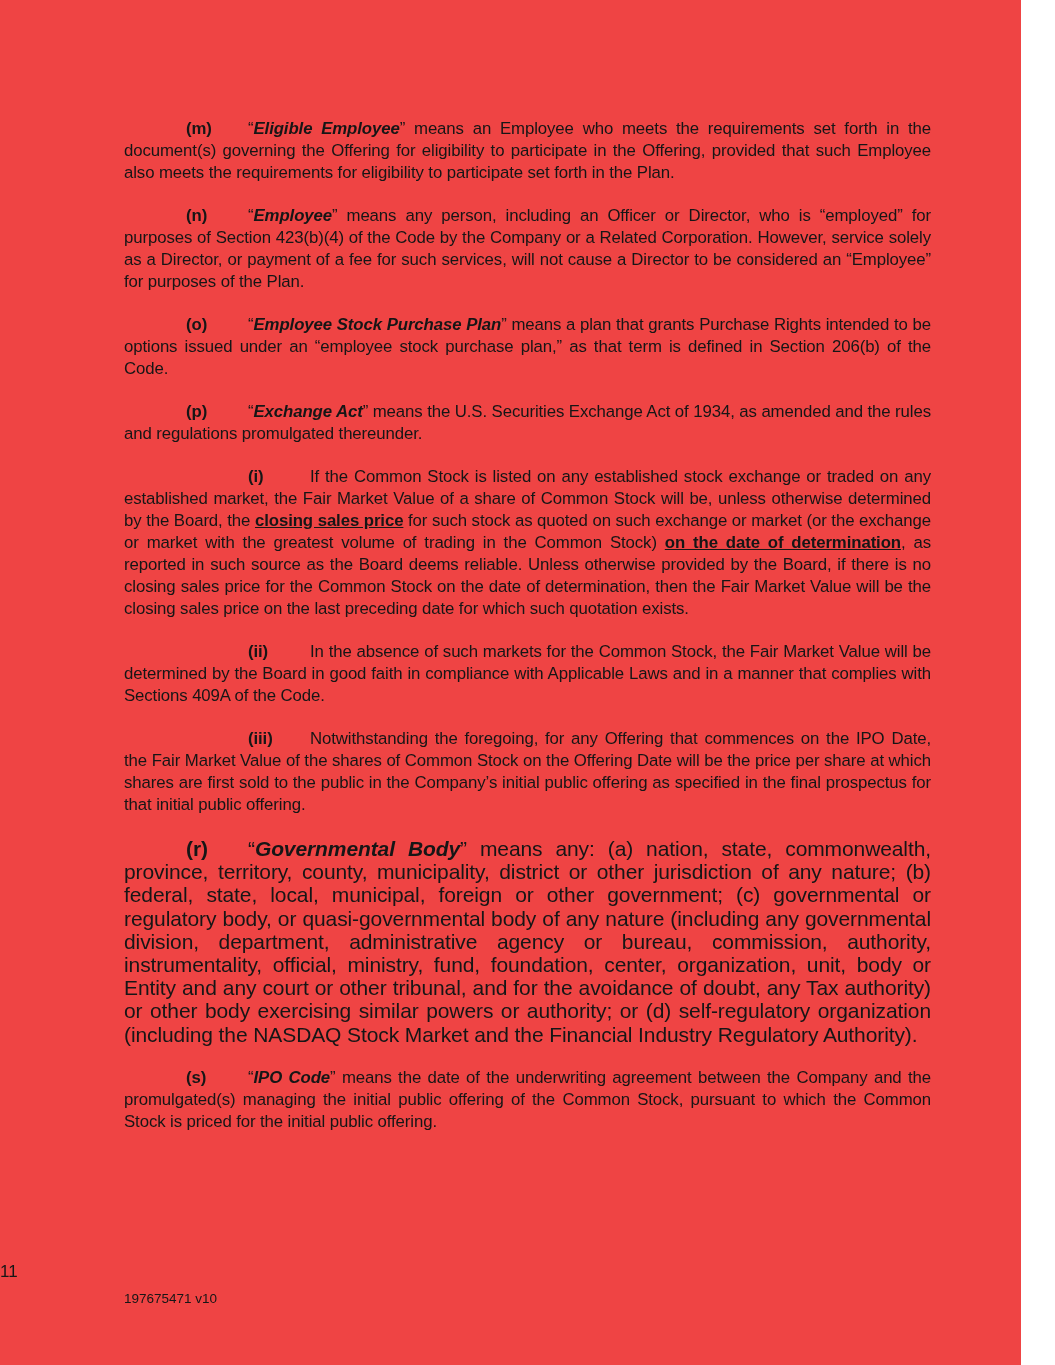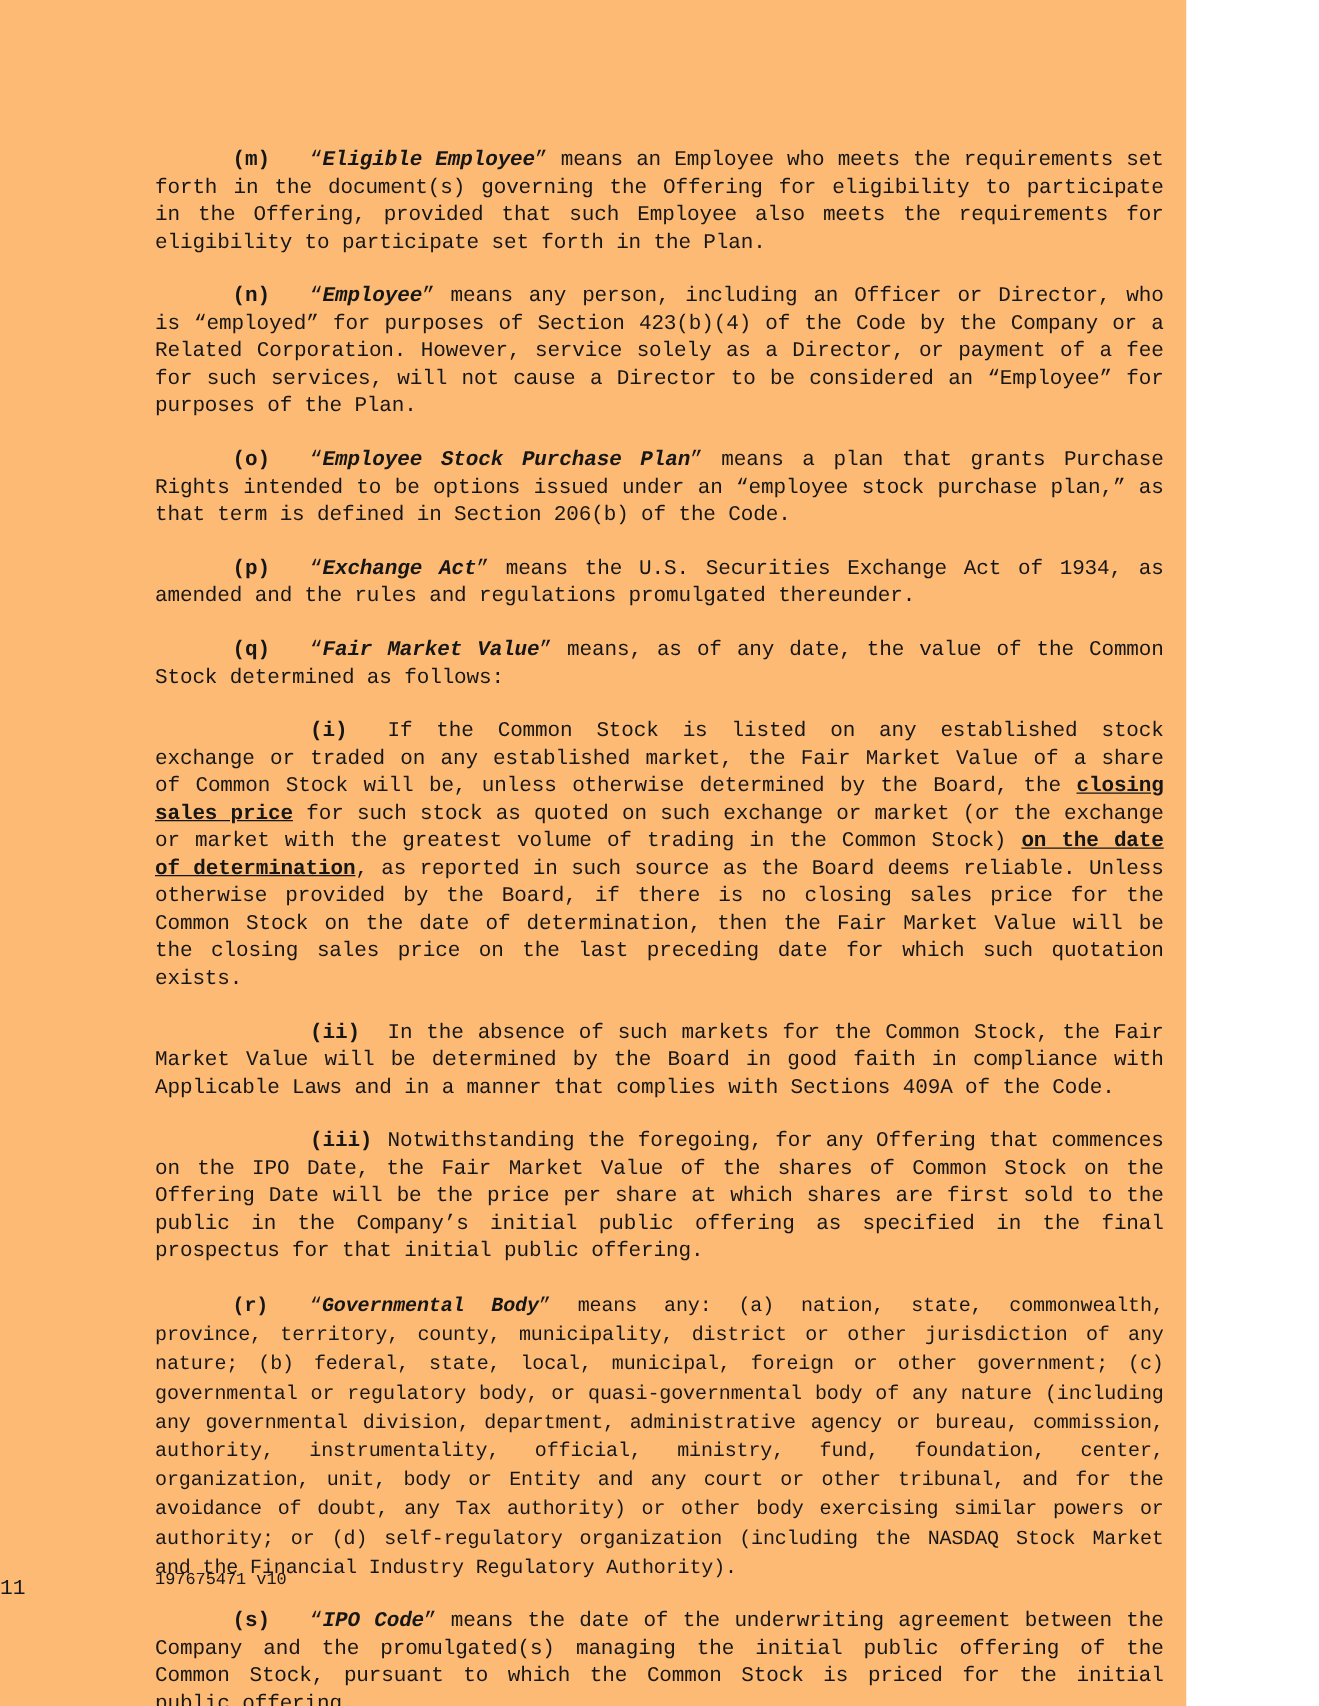--- a/index.html
+++ b/index.html
@@ -2,24 +2,24 @@
 <html><head>
 <meta charset="utf-8">
 <style>
   html, body {
     margin: 0;
     padding: 0;
     background: #ffffff;
   }
   .page {
     position: relative;
-    width: 949px;
+    width: 1021px;
     height: 1365px;
-    background: #fdba74;
-    font-family: Liberation Mono, monospace;
+    background: #ef4444;
+    font-family: Liberation Sans, sans-serif;
     color: #161616;
     overflow: hidden;
   }
   .content {
     position: absolute;
     left: 124px;
     top: 118px;
     width: 807px;
   }
   .para {
@@ -27,21 +27,21 @@
     text-align: justify;
     font-size: 16.8px;
     line-height: 22px;
     text-indent: 62px;
     letter-spacing: -0.1px;
   }
   .para.lvl2 {
     text-indent: 124px;
   }
   .para.large {
-    font-size: 16px;
+    font-size: 21px;
     line-height: 23.2px;
   }
   .plabel {
     display: inline-block;
     width: 62px;
     text-indent: 0;
     font-weight: bold;
   }
   .sb { font-weight: bold; }
   .si { font-style: italic; }
@@ -49,36 +49,35 @@
   .footer-pagenum-wrap {
     position: absolute;
     top: 1261px;
     left: 0;
     width: 994px;
     font-size: 17px;
     line-height: 22px;
   }
   .footer-docid {
     position: absolute;
-    top: 1256px;
+    top: 1290px;
     left: 124px;
     font-size: 13.5px;
     line-height: 17px;
   }
 </style>
 </head>
 <body>
 
 <div class="page">
   <main class="content">
       <p class="para lvl1"><span class="plabel">(m)</span><span>“</span><span class="sb si">Eligible Employee</span><span>” means an Employee who meets the requirements set forth in the document(s) governing the Offering for eligibility to participate in the Offering, provided that such Employee also meets the requirements for eligibility to participate set forth in the Plan.</span></p>
       <p class="para lvl1"><span class="plabel">(n)</span><span>“</span><span class="sb si">Employee</span><span>” means any person, including an Officer or Director, who is “employed” for purposes of Section 423(b)(4) of the Code by the Company or a Related Corporation.  However, service solely as a Director, or payment of a fee for such services, will not cause a Director to be considered an “Employee” for purposes of the Plan.</span></p>
       <p class="para lvl1"><span class="plabel">(o)</span><span>“</span><span class="sb si">Employee Stock Purchase Plan</span><span>” means a plan that grants Purchase Rights intended to be options issued under an “employee stock purchase plan,” as that term is defined in Section 206(b) of the Code.</span></p>
       <p class="para lvl1"><span class="plabel">(p)</span><span>“</span><span class="sb si">Exchange Act</span><span>” means the U.S. Securities Exchange Act of 1934, as amended and the rules and regulations promulgated thereunder.</span></p>
-      <p class="para lvl1"><span class="plabel">(q)</span><span>“</span><span class="sb si">Fair Market Value</span><span>” means, as of any date, the value of the Common Stock determined as follows:</span></p>
       <p class="para lvl2"><span class="plabel">(i)</span><span>If the Common Stock is listed on any established stock exchange or traded on any established market, the Fair Market Value of a share of Common Stock will be, unless otherwise determined by the Board, the </span><span class="sb su">closing sales price</span><span> for such stock as quoted on such exchange or market (or the exchange or market with the greatest volume of trading in the Common Stock) </span><span class="sb su">on the date of determination</span><span>, as reported in such source as the Board deems reliable.  Unless otherwise provided by the Board, if there is no closing sales price for the Common Stock on the date of determination, then the Fair Market Value will be the closing sales price on the last preceding date for which such quotation exists.</span></p>
       <p class="para lvl2"><span class="plabel">(ii)</span><span>In the absence of such markets for the Common Stock, the Fair Market Value will be determined by the Board in good faith in compliance with Applicable Laws and in a manner that complies with Sections 409A of the Code.</span></p>
       <p class="para lvl2"><span class="plabel">(iii)</span><span>Notwithstanding the foregoing, for any Offering that commences on the IPO Date, the Fair Market Value of the shares of Common Stock on the Offering Date will be the price per share at which shares are first sold to the public in the Company’s initial public offering as specified in the final prospectus for that initial public offering.</span></p>
       <p class="para lvl1 large"><span class="plabel">(r)</span><span>“</span><span class="sb si">Governmental Body</span><span>” means any: (a) nation, state, commonwealth, province, territory, county, municipality, district or other jurisdiction of any nature; (b) federal, state, local, municipal, foreign or other government; (c) governmental or regulatory body, or quasi-governmental body of any nature (including any governmental division, department, administrative agency or bureau, commission, authority, instrumentality, official, ministry, fund, foundation, center, organization, unit, body or Entity and any court or other tribunal, and for the avoidance of doubt, any Tax authority) or other body exercising similar powers or authority; or (d) self-regulatory organization (including the NASDAQ Stock Market and the Financial Industry Regulatory Authority).</span></p>
       <p class="para lvl1"><span class="plabel">(s)</span><span>“</span><span class="sb si">IPO Code</span><span>” means the date of the underwriting agreement between the Company and the promulgated(s) managing the initial public offering of the Common Stock, pursuant to which the Common Stock is priced for the initial public offering.</span></p>
     </main>
 
   <div class="footer-pagenum-wrap">
     <span>11</span>
   </div>

